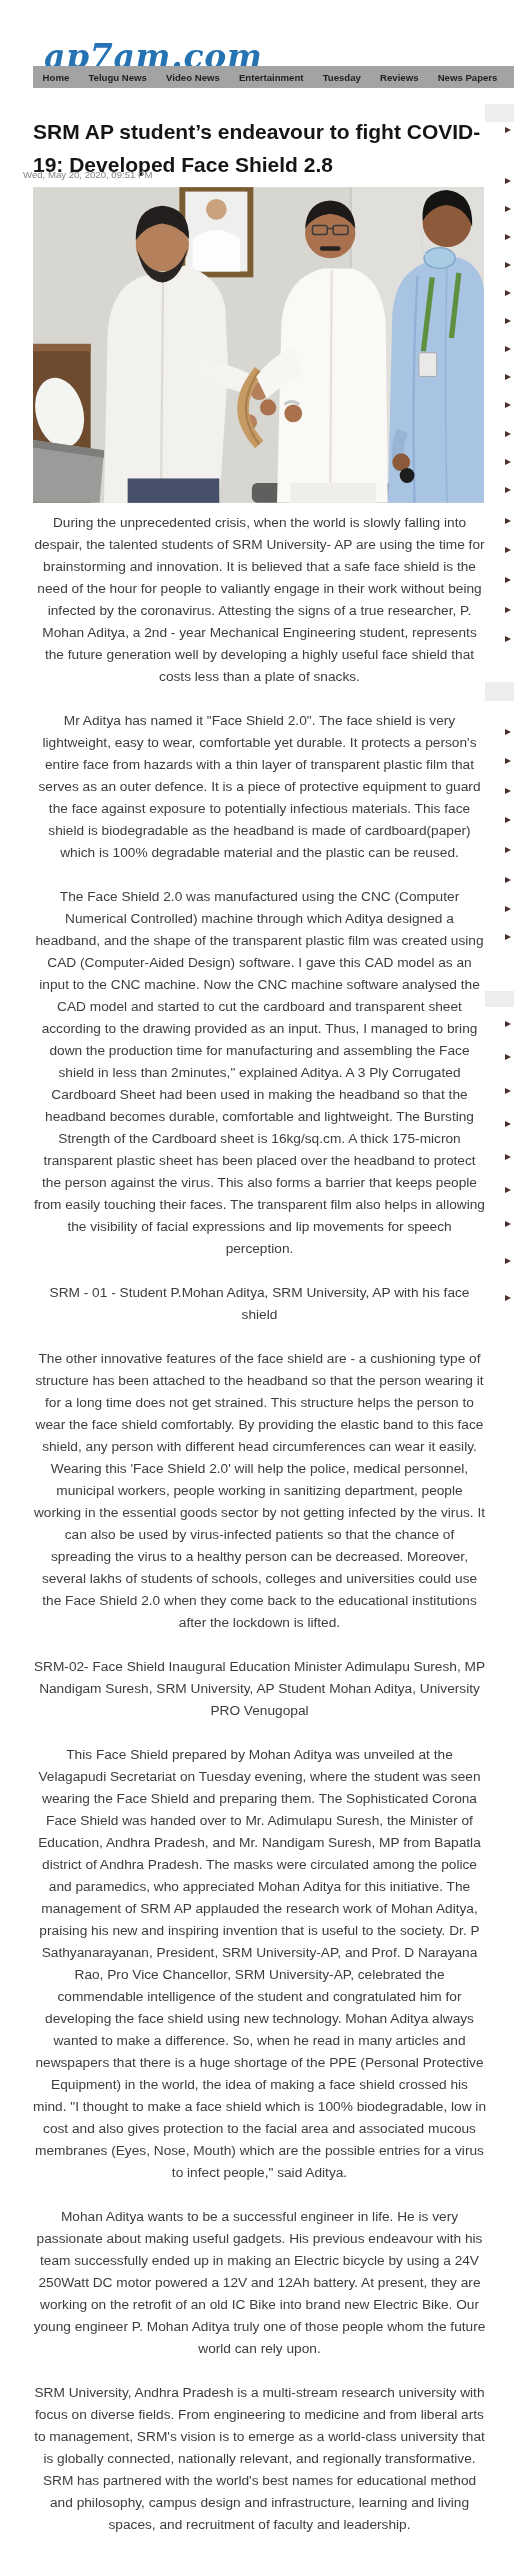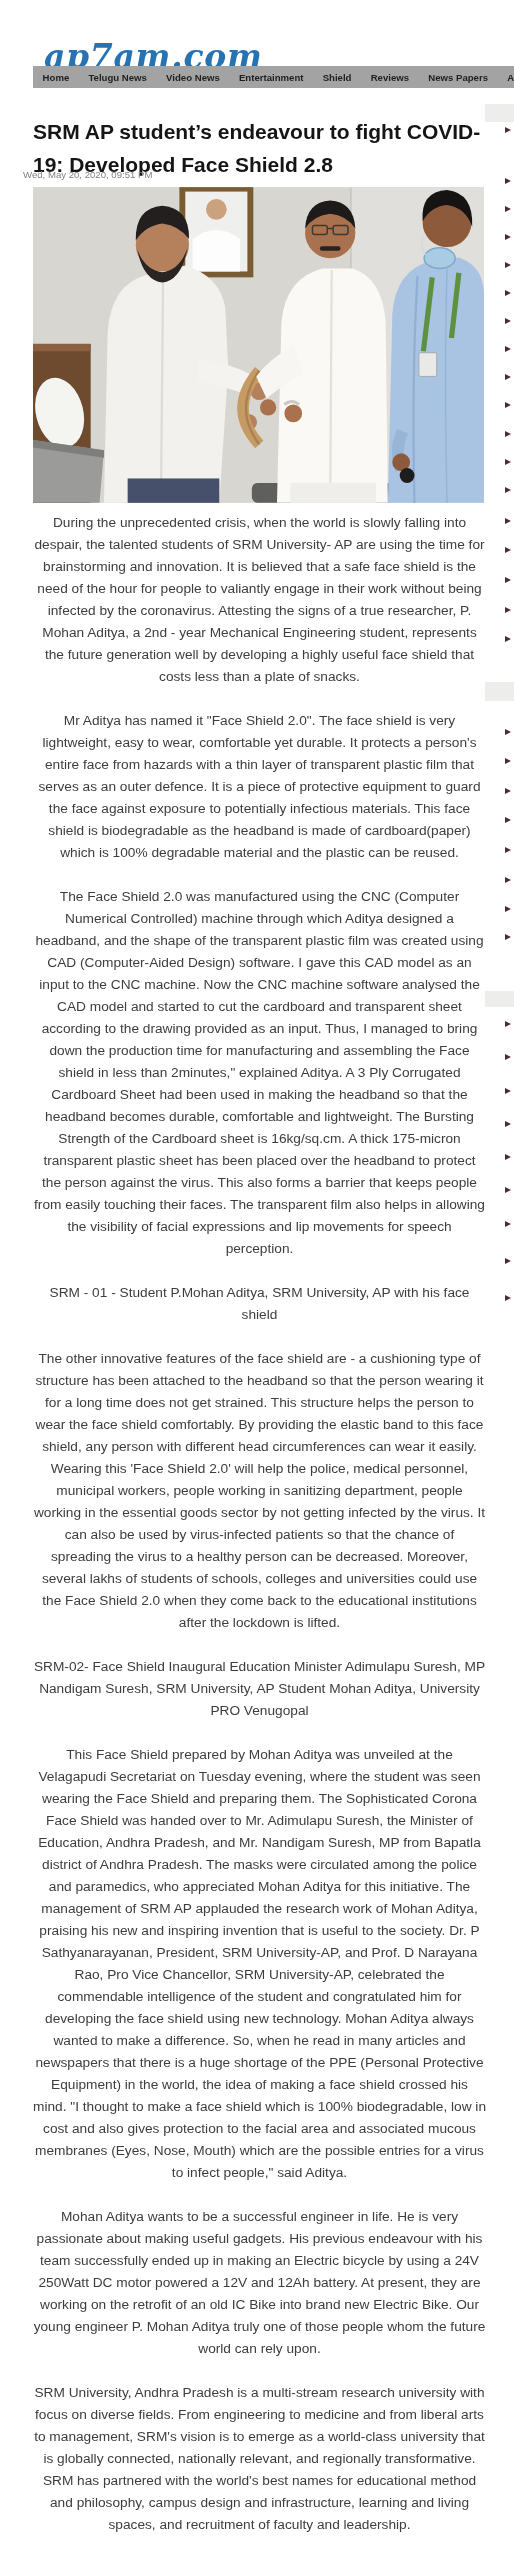--- a/index.html
+++ b/index.html
@@ -57,21 +57,21 @@
 <body>
 
 <div class="logo">ap7am.com</div>
 <div class="tagline">Telugu People’s Homepage</div>
 
 <div class="nav" id="nav">
     <span class="nav-item">Home</span>
     <span class="nav-item">Telugu News</span>
     <span class="nav-item">Video News</span>
     <span class="nav-item">Entertainment</span>
-    <span class="nav-item">Shield</span>
+    <span class="nav-item">Tuesday</span>
     <span class="nav-item">Reviews</span>
     <span class="nav-item">News Papers</span>
     <span class="nav-item">A</span>
   </div>
 
 <h1 class="title">SRM AP student’s endeavour to fight COVID-19: Developed Face Shield 2.8</h1>
 <div class="date">Wed, May 20, 2020, 09:51 PM</div>
 
 <div class="photo">
   <svg width="451" height="316" viewBox="0 0 610 427" xmlns="http://www.w3.org/2000/svg">

